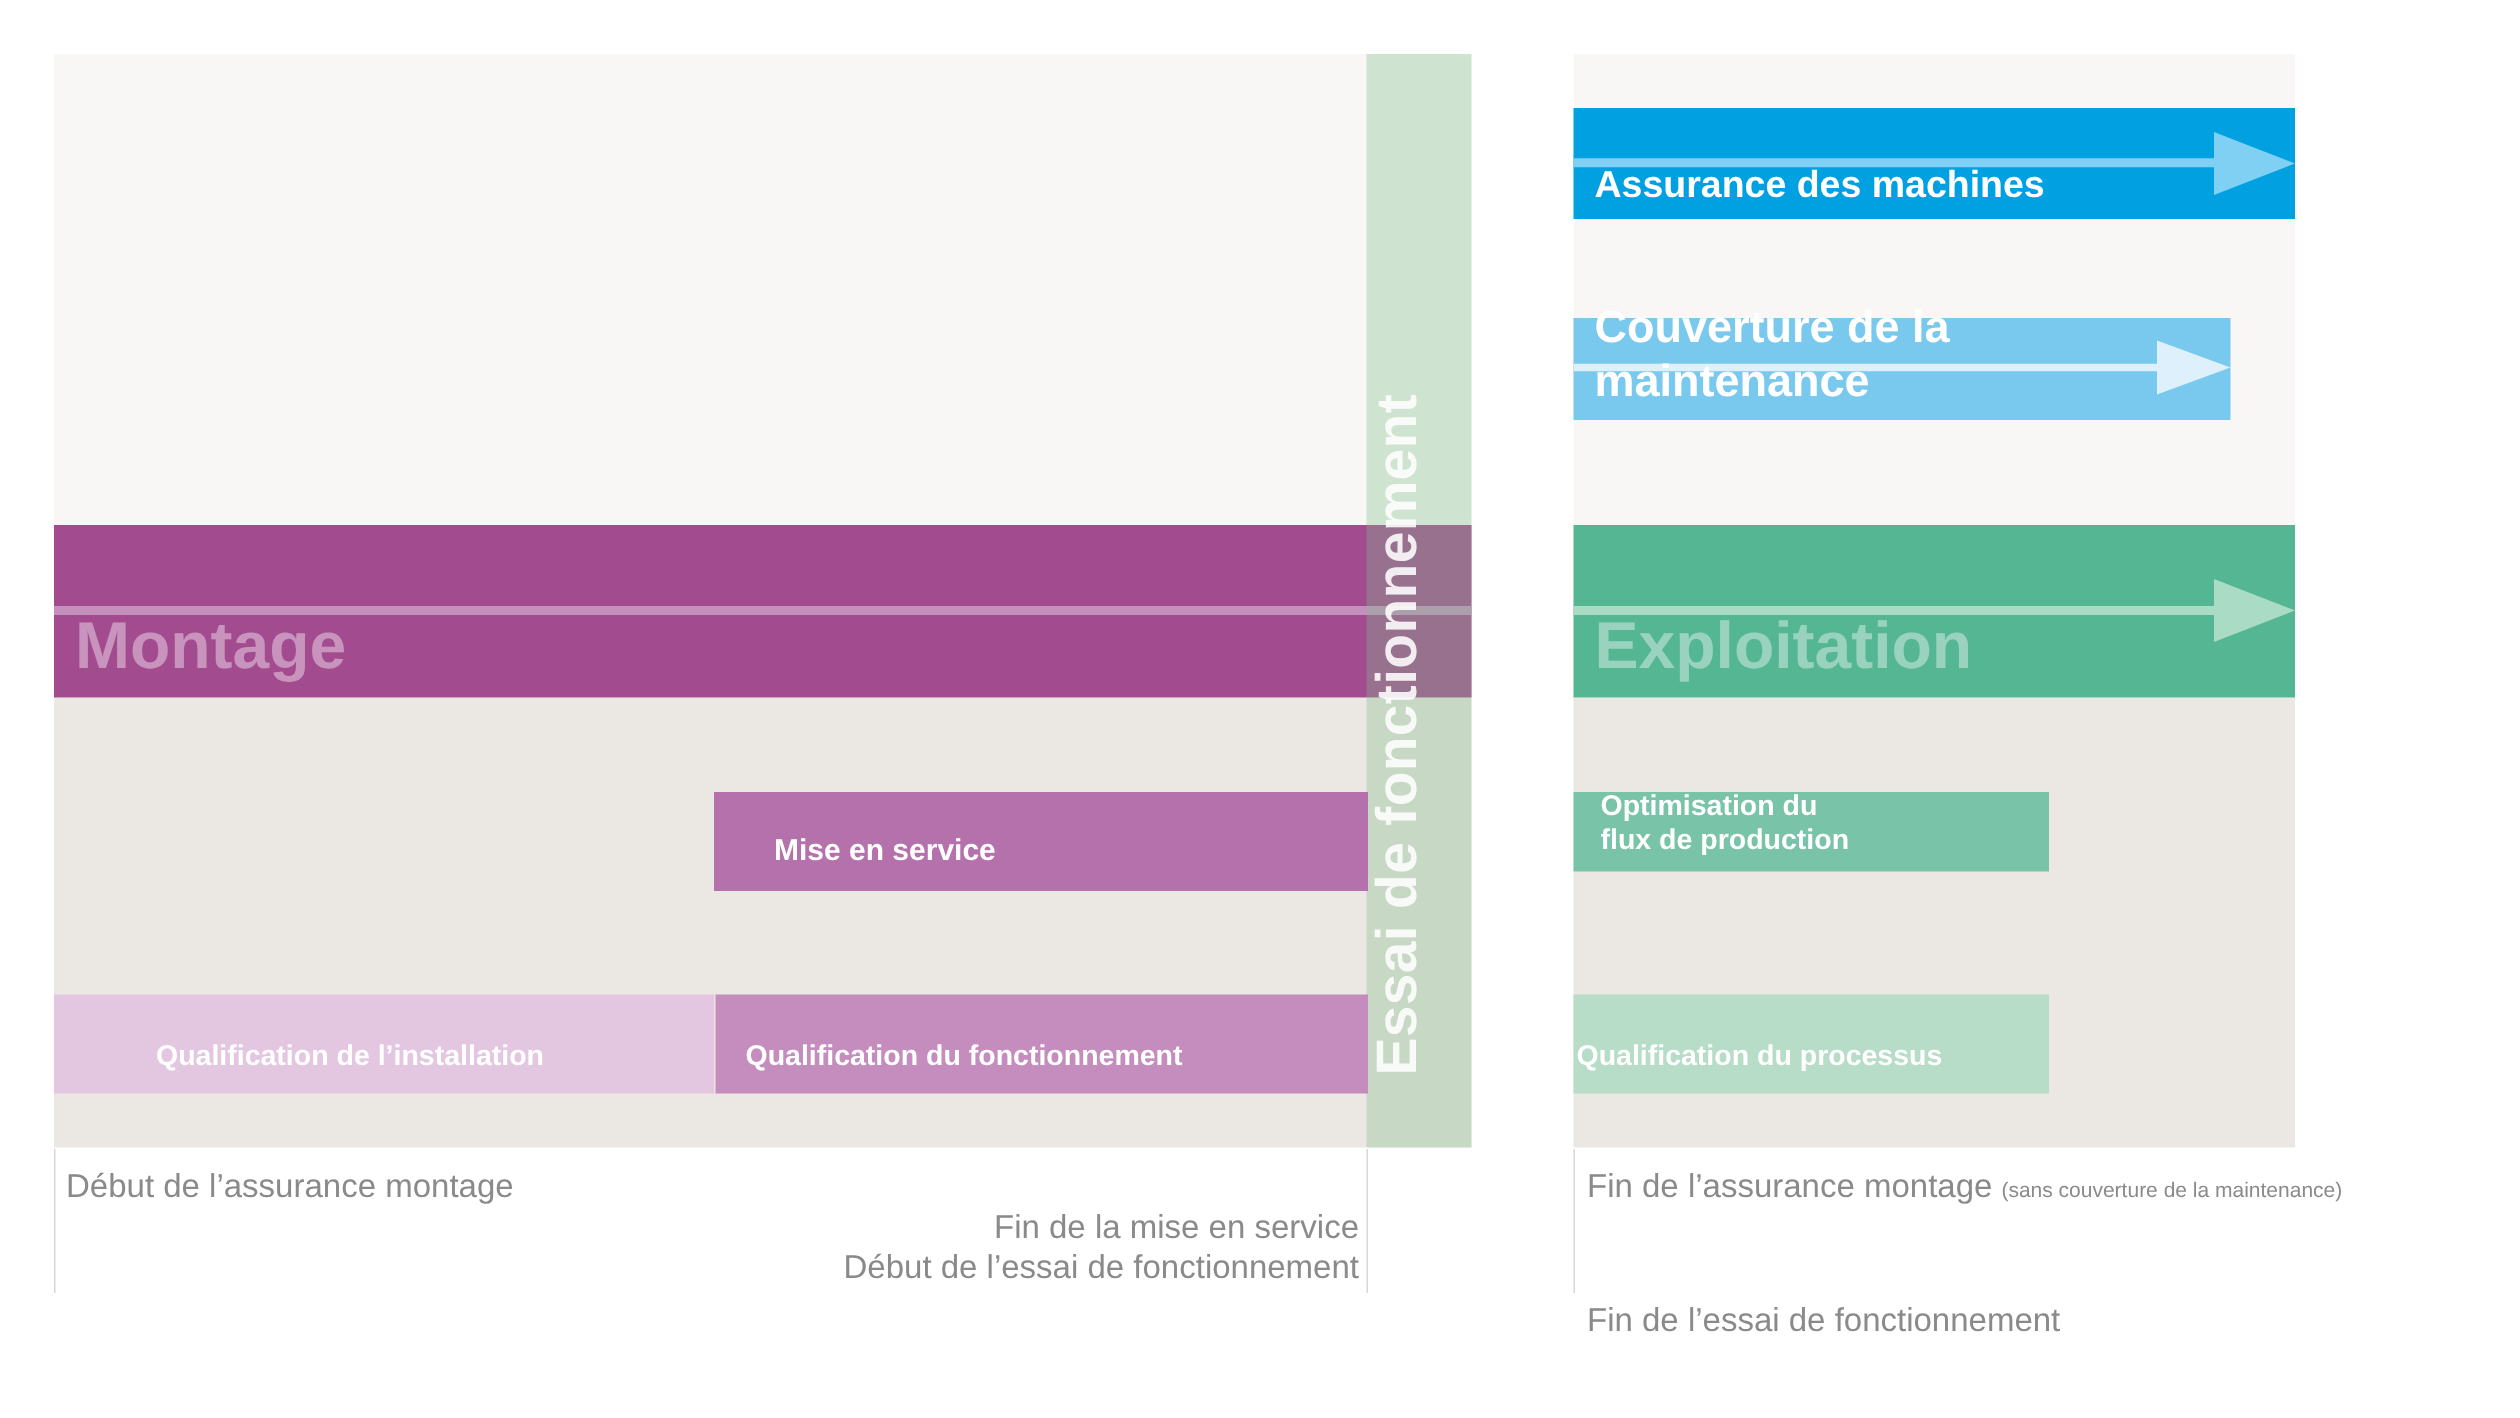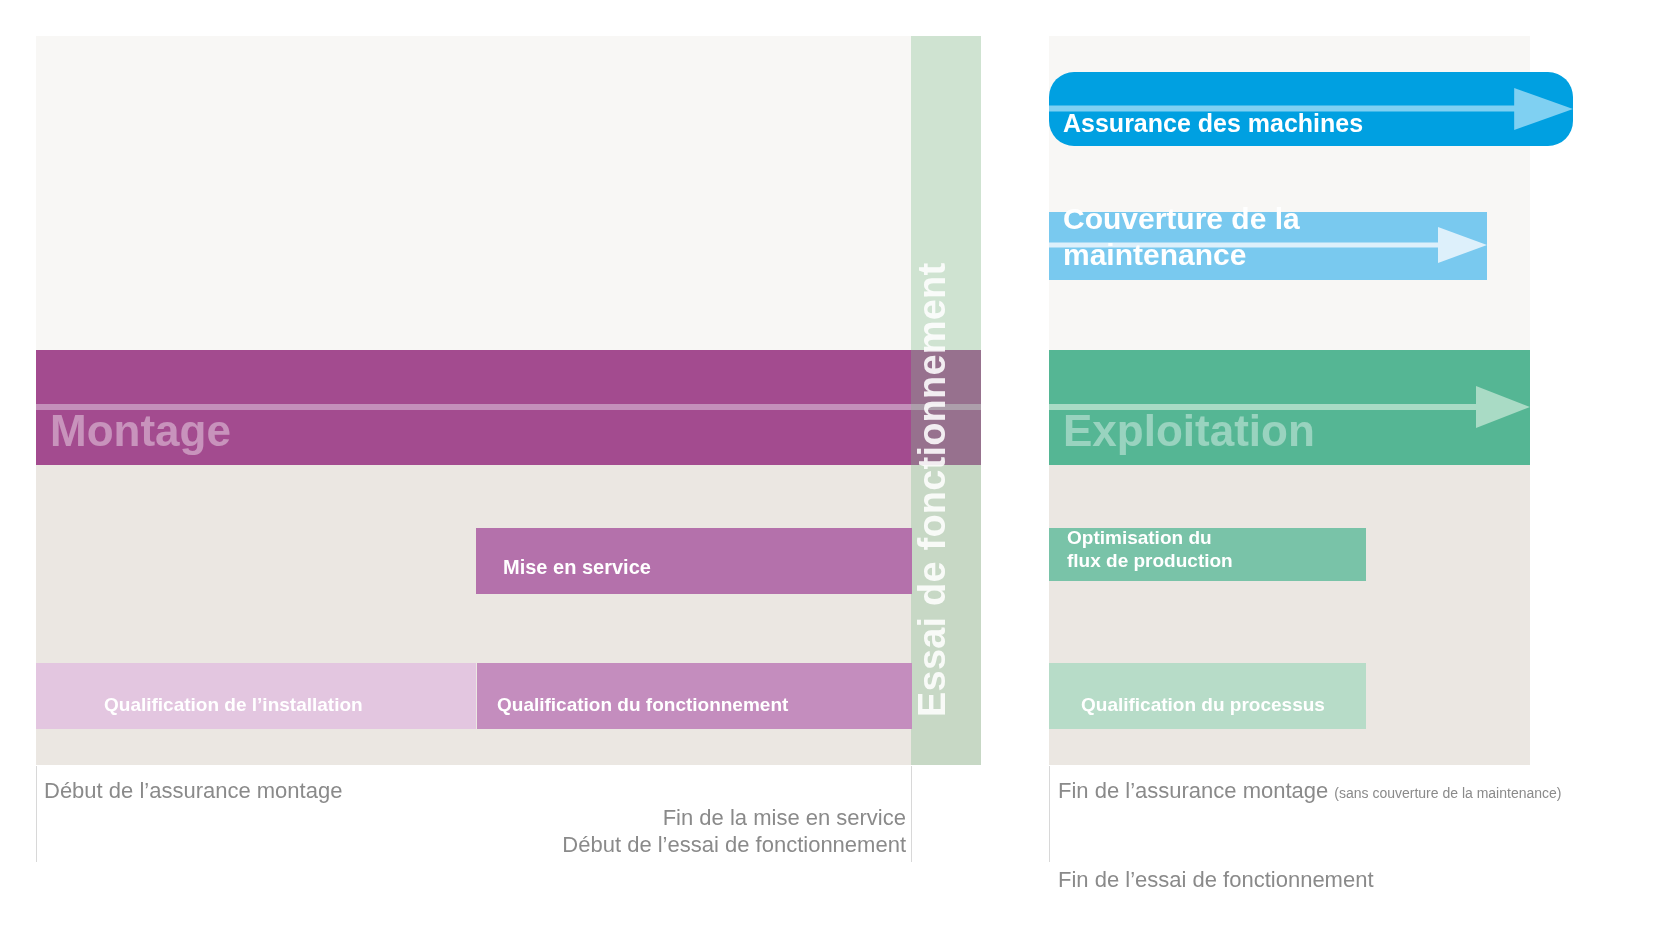--- a/index.html
+++ b/index.html
@@ -79,21 +79,21 @@
 
   <div class="panel-top" style="left:36px;top:36px;width:945px;height:314px;"></div>
   <div class="panel-top" style="left:1049px;top:36px;width:481px;height:314px;"></div>
   <div class="panel-bot" style="left:36px;top:465px;width:945px;height:300px;"></div>
   <div class="panel-bot" style="left:1049px;top:465px;width:481px;height:300px;"></div>
 
   <div class="essai-band" style="left:911px;top:36px;width:70px;height:729px;"></div>
   <div class="essai-label" style="left:911px;top:215px;width:70px;height:550px;">Essai de fonctionnement</div>
 
 
-  <div class="bar blue" style="left:1049px;top:72px;width:524px;height:74px;z-index:8;border-radius:25px;">
+  <div class="bar blue" style="left:1049px;top:72px;width:481px;height:74px;z-index:8;">
     <svg class="arrowsvg" viewBox="0 0 481 74" preserveAspectRatio="none">
       <rect x="0" y="33.5" width="430" height="6" fill="#7fd0f2"></rect>
       <polygon points="427,16 481,37 427,58" fill="#7fd0f2"></polygon>
     </svg>
     <span class="lbl" style="font-size:25px;margin-left:14px;margin-bottom:8px;">Assurance des machines</span>
   </div>
 
   <div class="bar lightblue" style="left:1049px;top:212px;width:438px;height:68px;z-index:8;">
     <svg class="arrowsvg" viewBox="0 0 438 68" preserveAspectRatio="none">
       <rect x="0" y="30.5" width="392" height="5" fill="#ddf0fb"></rect>
@@ -111,38 +111,38 @@
 
   <div class="bar green-main" style="left:1049px;top:350px;width:481px;height:115px;z-index:8;">
     <svg class="arrowsvg" viewBox="0 0 481 115" preserveAspectRatio="none">
       <rect x="0" y="54" width="430" height="6" fill="#a9dbc5"></rect>
       <polygon points="427,36 481,57 427,78" fill="#a9dbc5"></polygon>
     </svg>
     <span class="lbl ghost" style="font-size:44px;margin-left:14px;margin-bottom:8px;">Exploitation</span>
   </div>
 
   <div class="bar purple-mid" style="left:476px;top:528px;width:436px;height:66px;z-index:8;">
-    <span class="lbl" style="font-size:20px;margin-left:27px;margin-bottom:14px;">Mise en service</span>
+    <span class="lbl" style="font-size:20px;margin-left:40px;margin-bottom:14px;">Mise en service</span>
   </div>
 
   <div class="bar green-mid" style="left:1049px;top:528px;width:317px;height:53px;z-index:8;">
     <span class="lbl" style="font-size:19px;margin-left:18px;margin-bottom:9px;">Optimisation du
 flux de production</span>
   </div>
 
   <div class="bar purple-light" style="left:36px;top:663px;width:440px;height:66px;z-index:8;padding-left:48px;">
     <span class="lbl" style="font-size:19px;margin-left:20px;margin-bottom:13px;">Qualification de l’installation</span>
   </div>
 
   <div class="bar purple-med" style="left:477px;top:663px;width:435px;height:66px;z-index:8;">
     <span class="lbl" style="font-size:19px;margin-left:20px;margin-bottom:13px;">Qualification du fonctionnement</span>
   </div>
 
   <div class="bar green-light" style="left:1049px;top:663px;width:317px;height:66px;z-index:8;">
-    <span class="lbl" style="font-size:19px;margin-left:32px;margin-bottom:13px;color:#ffffff;">Qualification du processus</span>
+    <span class="lbl" style="font-size:19px;margin-left:2px;margin-bottom:13px;color:#ffffff;">Qualification du processus</span>
   </div>
 
   <div class="vline" style="left:36px;top:766px;height:96px;"></div>
   <div class="vline" style="left:911px;top:766px;height:96px;"></div>
   <div class="vline" style="left:1049px;top:766px;height:96px;"></div>
 
   <div class="note" style="left:44px;top:777px;">Début de l’assurance montage</div>
 
   <div class="note right-al" style="left:411px;top:804px;width:495px;">Fin de la mise en service</div>
 

